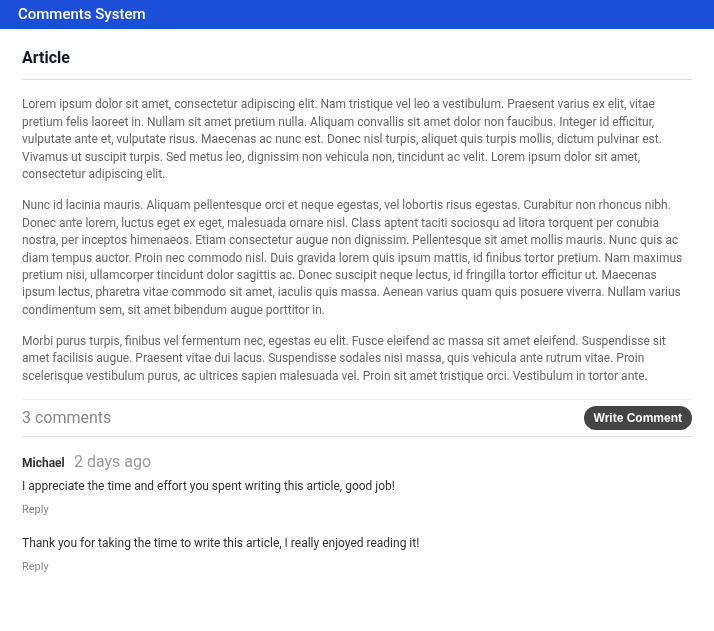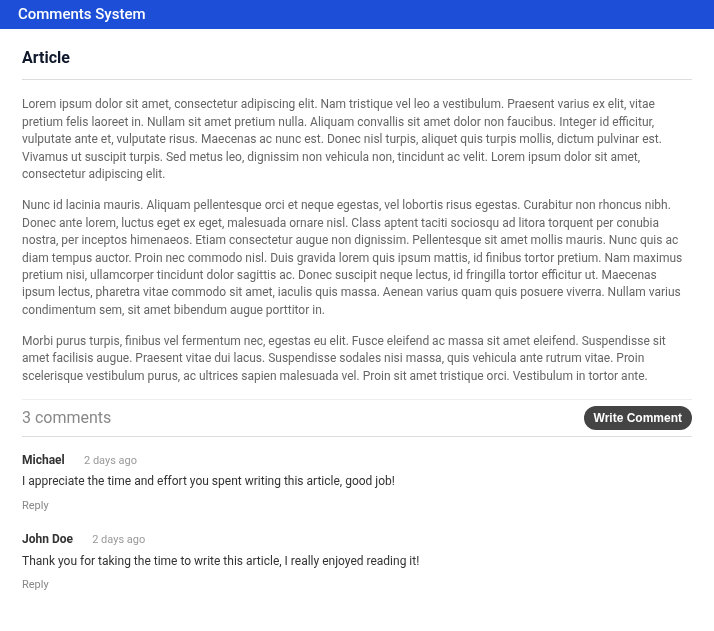--- a/index.html
+++ b/index.html
@@ -64,22 +64,22 @@
   .comment-head {
     margin-bottom: 4px;
   }
   .comment-author {
     font-weight: bold;
     font-size: 12px;
     color: #333;
   }
   .comment-time {
     color: #999;
-    font-size: 11px;
-    margin-left: 16px;
+    font-size: 16px;
+    margin-left: 6px;
   }
   .comment-body {
     font-size: 12px;
     color: #333;
     margin-bottom: 4px;
   }
   .comment-body p {
     margin-bottom: 22px;
   }
   .comment-body p:last-child {
@@ -120,23 +120,19 @@
       <span class="comment-author">Michael</span>
       <span class="comment-time">2 days ago</span>
     </div>
     <div class="comment-body">
       <p>I appreciate the time and effort you spent writing this article, good job!</p>
     </div>
     <span class="reply-link">Reply</span>
   </div>
 
   <div class="comment">
-    <div class="comment-head">
-      <span class="comment-author">John Doe</span>
-      <span class="comment-time">2 days ago</span>
-    </div>
     <div class="comment-body">
       <p>Thank you for taking the time to write this article, I really enjoyed reading it!</p>
     </div>
     <span class="reply-link">Reply</span>
   </div>
 
 </div>
 
 </body></html>

